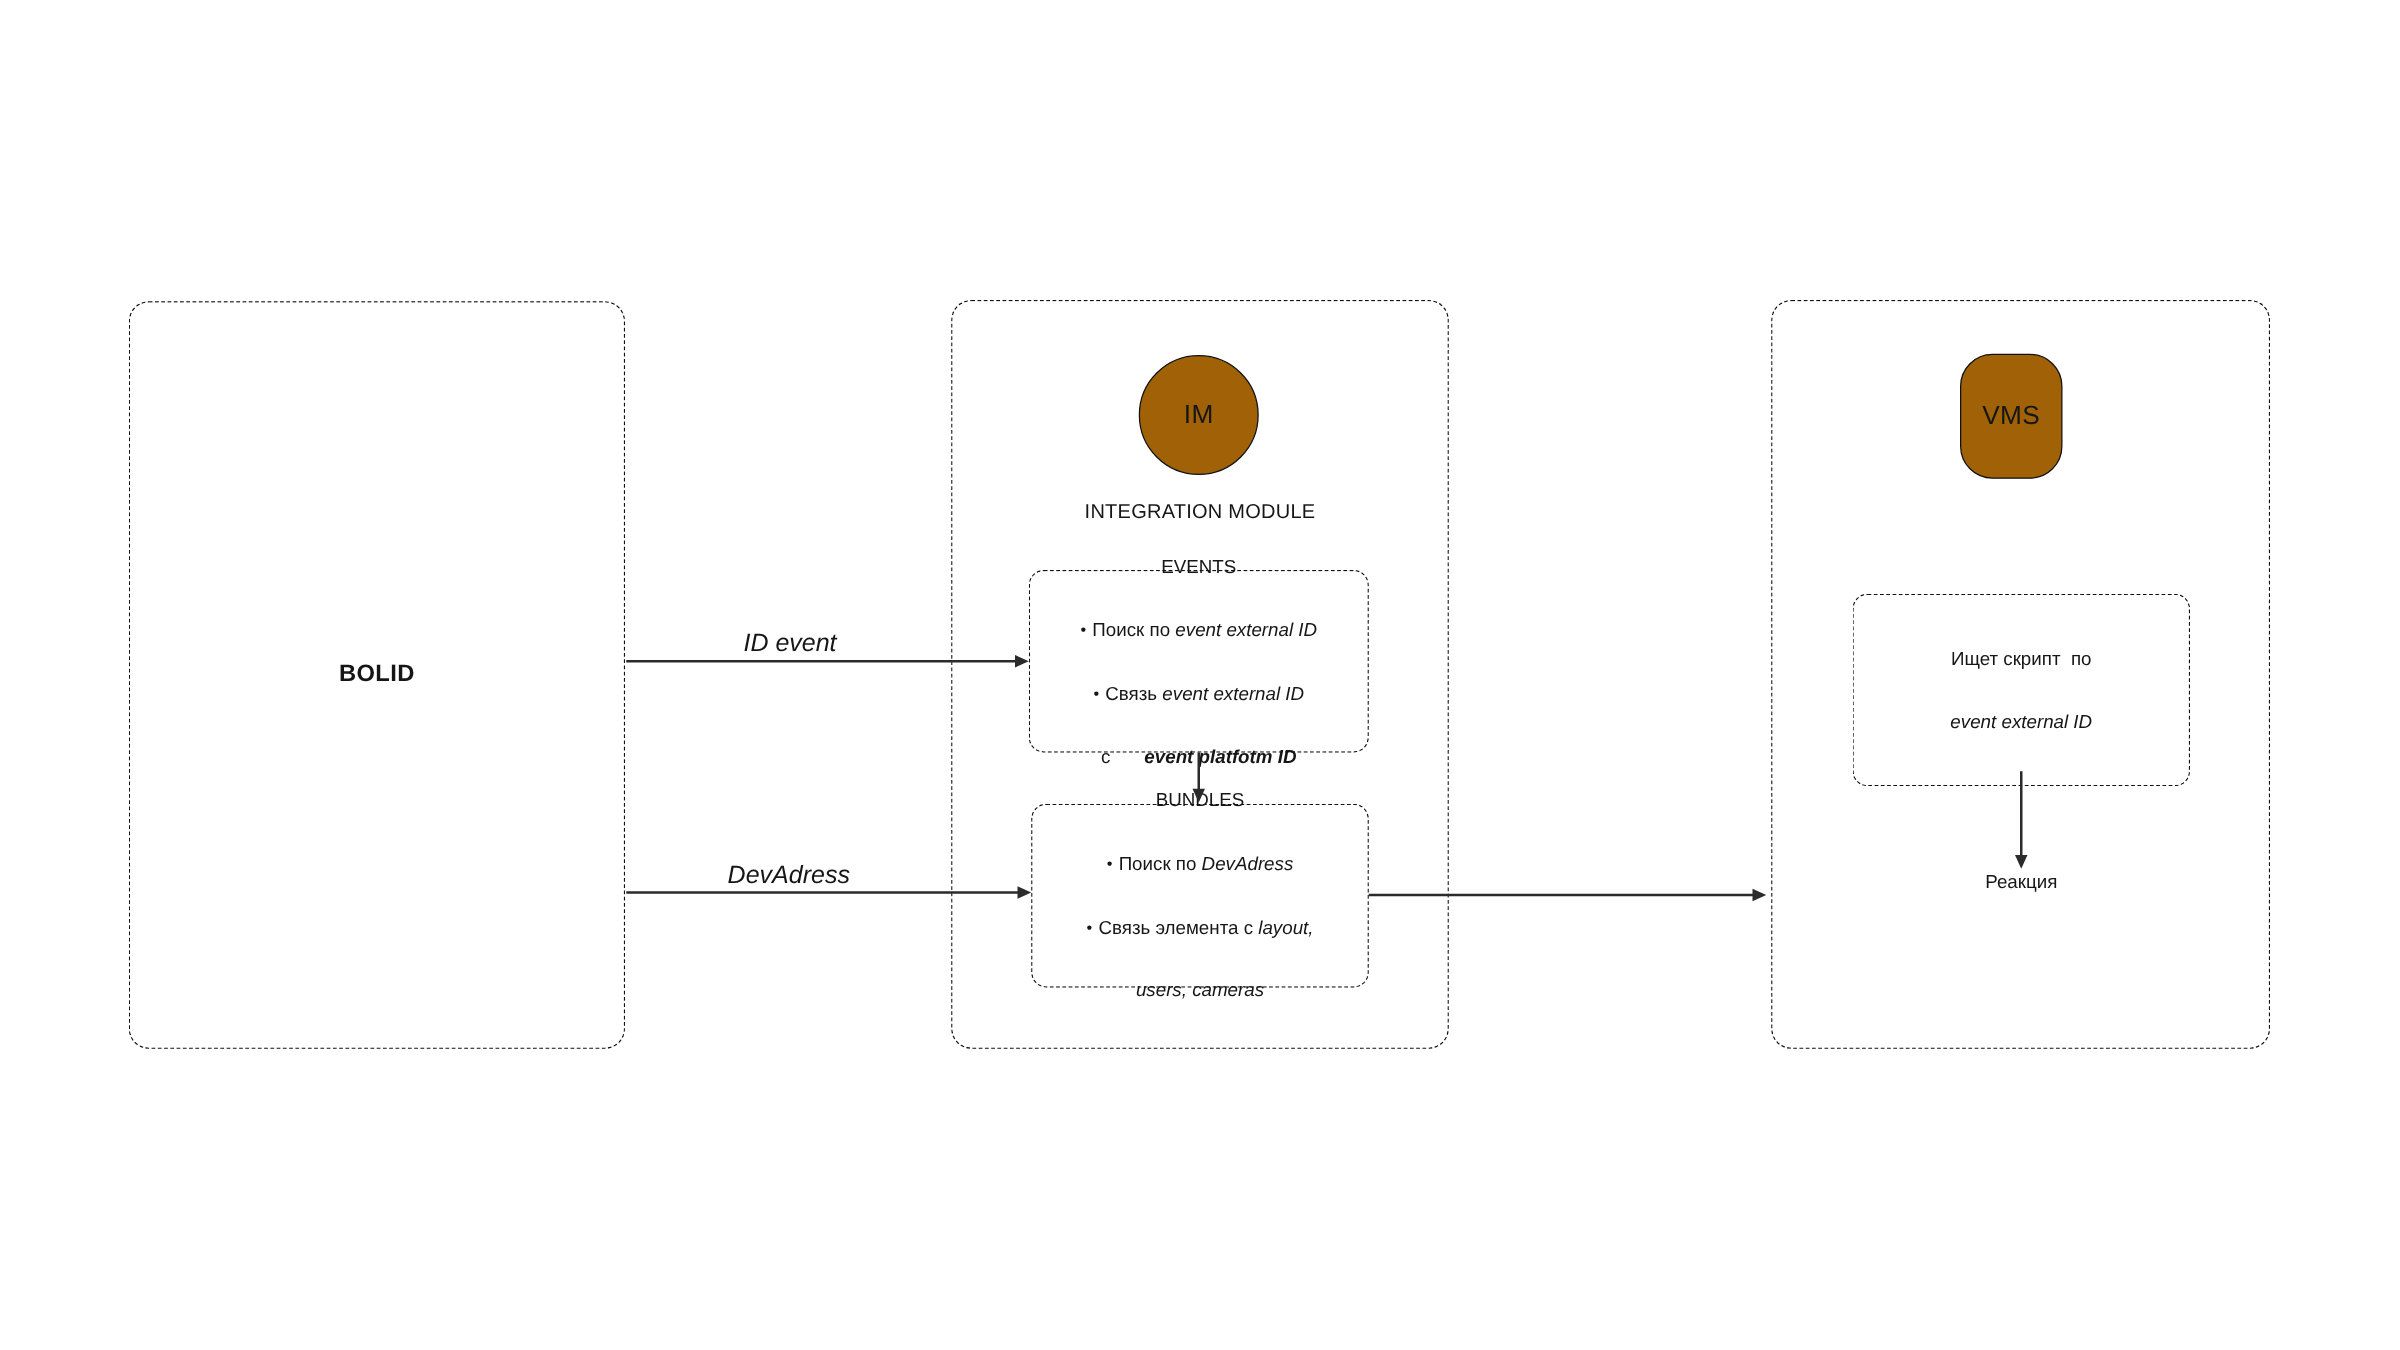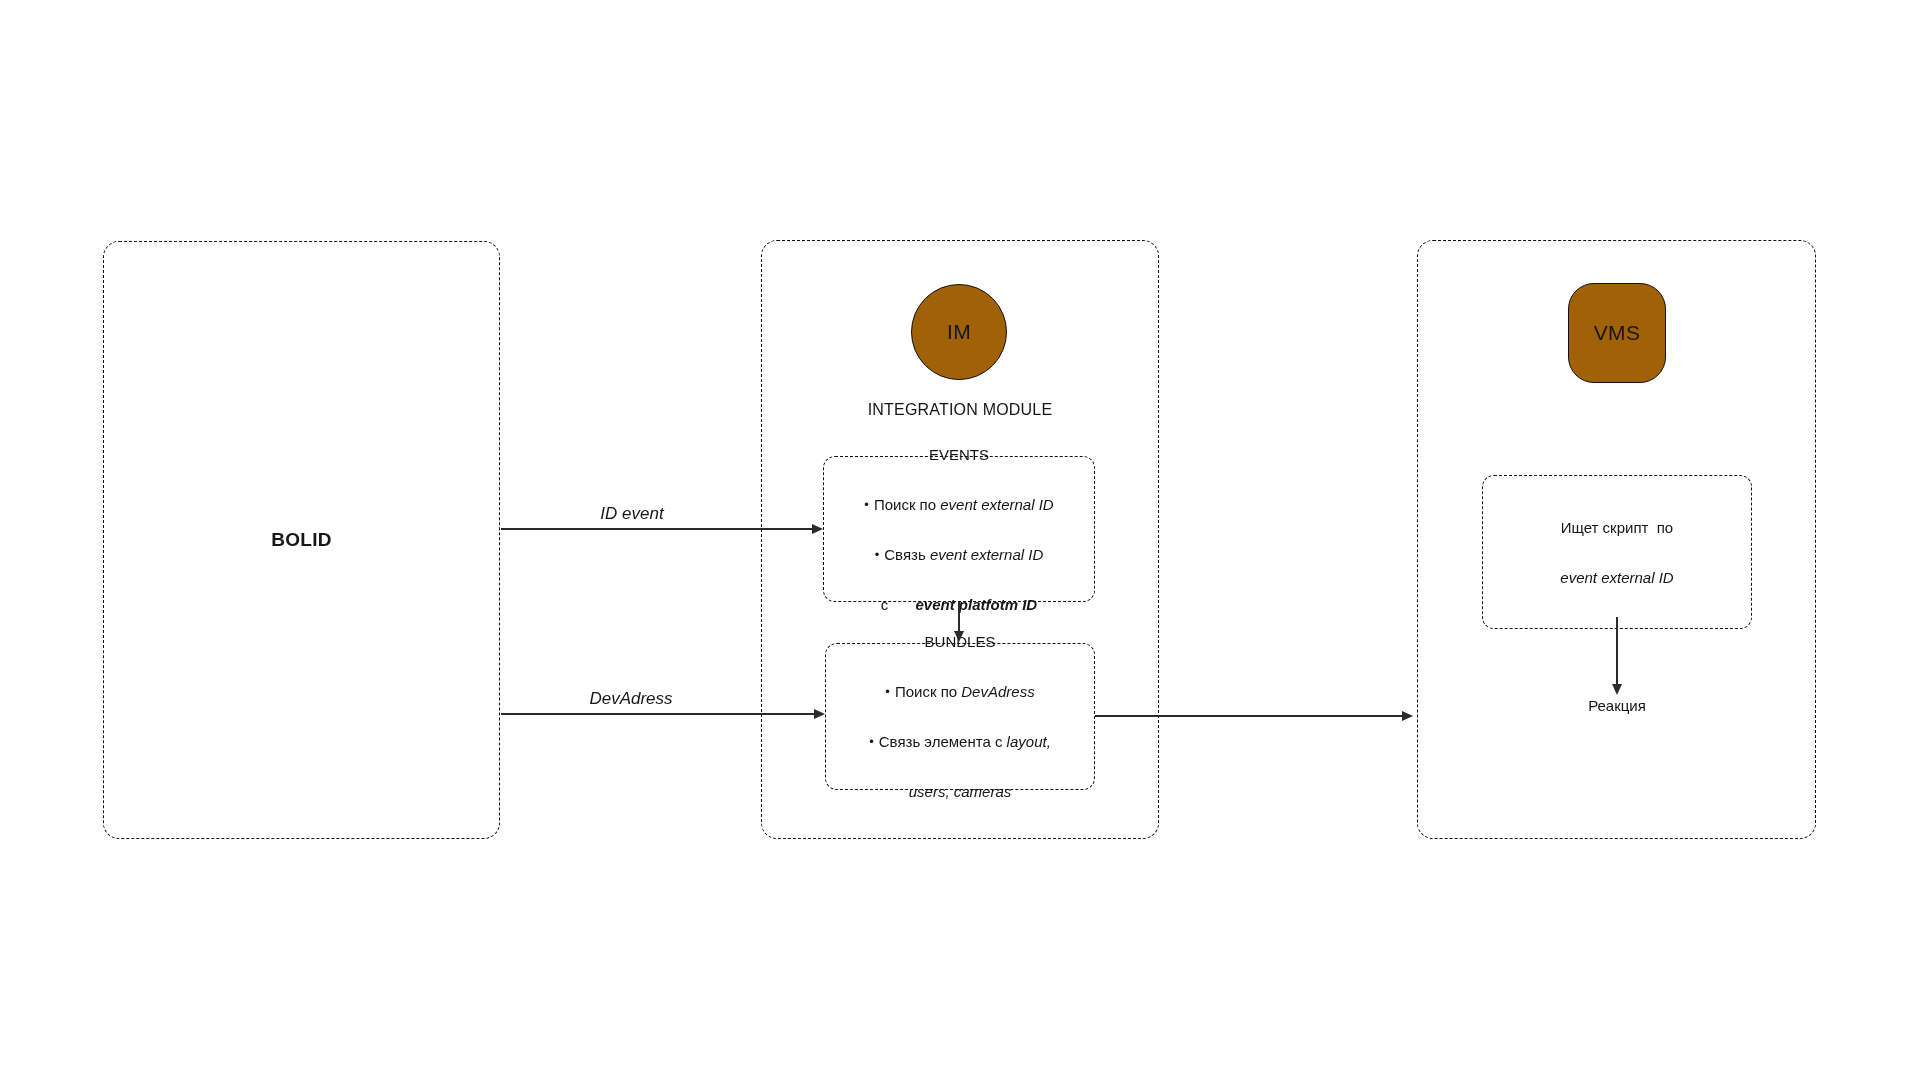--- a/index.html
+++ b/index.html
@@ -65,21 +65,21 @@
   .box-line  { font-size: 15px; line-height: 19px; }
   .box-line .bullet { margin-right: 5px; font-size: 13px; vertical-align: 1px; }
   .it  { font-style: italic; }
   .bit { font-style: italic; font-weight: 700; margin-left: 23px; }
   .pre { white-space: pre-wrap; }
 
   .arrow-label {
     position: absolute;
     transform: translateX(-50%);
     font-style: italic;
-    font-size: 17px;
+    font-size: 20px;
     white-space: nowrap;
   }
   .plain-label {
     position: absolute;
     transform: translateX(-50%);
     font-size: 15px;
     white-space: nowrap;
   }
 
   
@@ -144,21 +144,21 @@
     <div class="box-line">
       <span class="bullet">•</span><span>Связь элемента с </span><span class="it">layout,</span>
     </div>
     <div class="box-line">
       <span class="it">users, cameras</span>
     </div>
   </div>
 
   <div class="dashed-box" style="left:1417px; top:240px; width:399px; height:599px;"></div>
 
-  <div class="solid-shape squircle" style="left:1568px; top:283px; width:98px; height:100px;">
+  <div class="solid-shape squircle" style="left:1568px; top:283px; width:82px; height:100px;">
     <span class="badge-label">VMS</span>
   </div>
 
   <div class="dashed-box inner-dashed" style="left:1482px; top:463px; width:270px; height:154px;margin-top:12px;">
     <div class="box-line pre">Ищет скрипт  по</div>
     <div class="box-line it">event external ID</div>
   </div>
 
   <div class="plain-label" style="left:1617px; top:697px;">Реакция</div>
 

